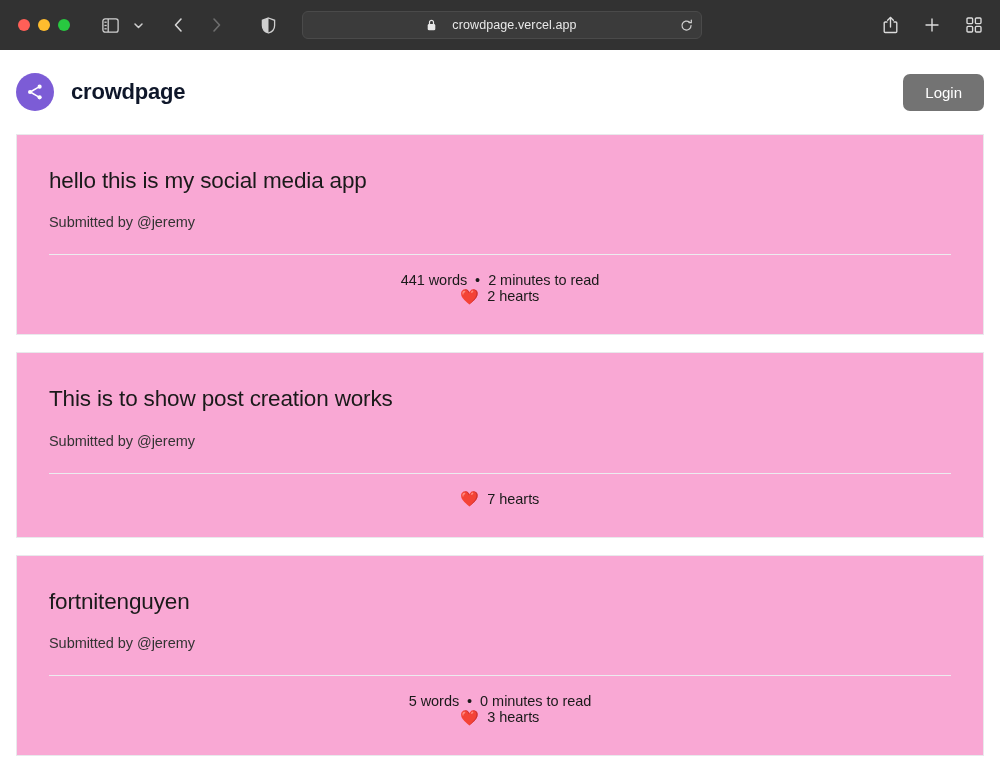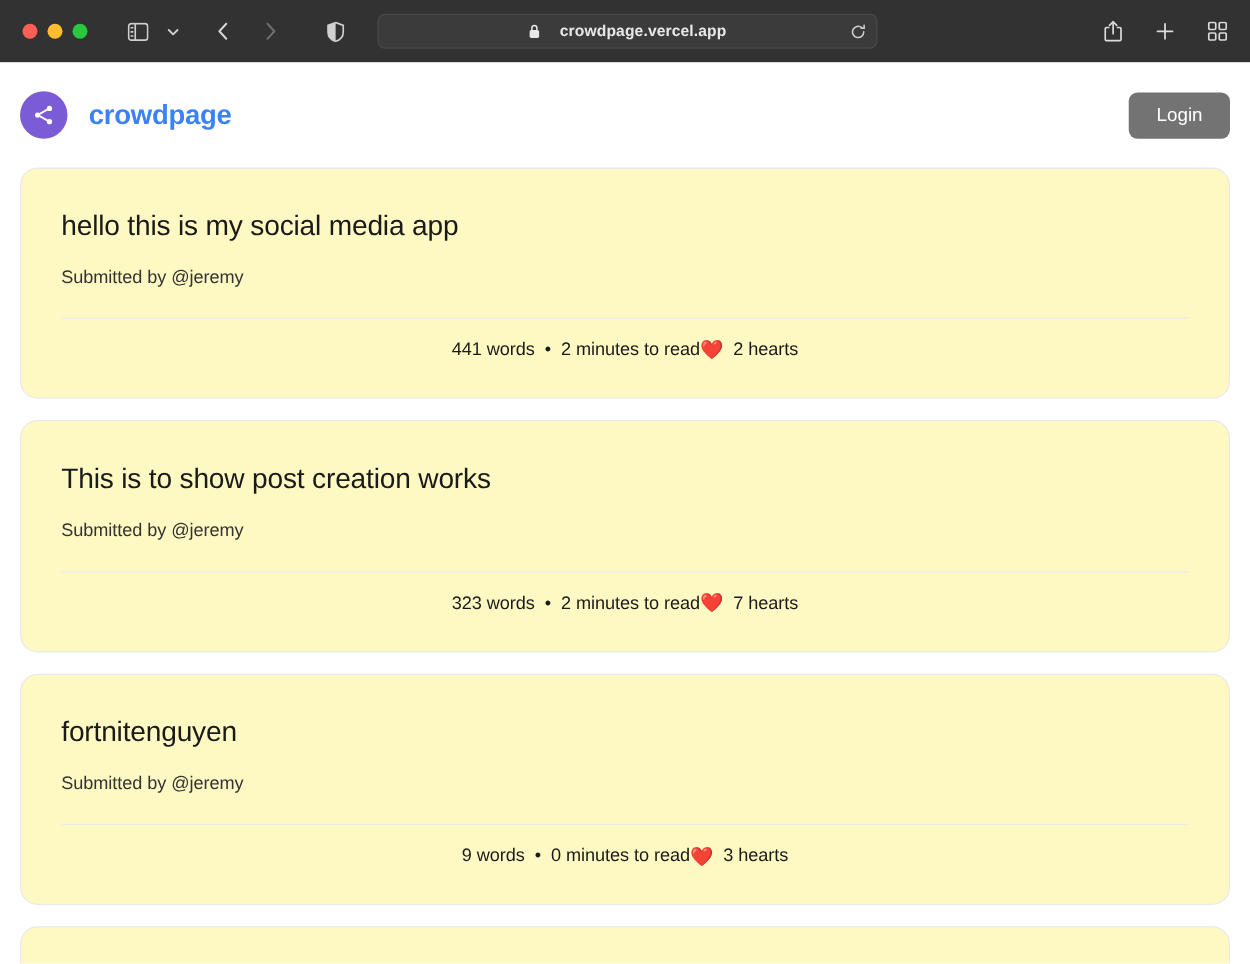--- a/index.html
+++ b/index.html
@@ -70,21 +70,20 @@
     border-radius: 6px;
     display: flex;
     align-items: center;
     justify-content: center;
     position: relative;
   }
   .url-inner {
     display: flex;
     align-items: center;
     gap: 16px;
-    font-weight: bold;
   }
   .url-text {
     color: #e8e8e8;
     font-size: 12.5px;
     letter-spacing: 0.1px;
   }
   .lock-icon { color: #e8e8e8; display:flex; }
   .reload-icon {
     position: absolute;
     right: 8px;
@@ -130,21 +129,21 @@
     background: #7c5cd6;
     display: flex;
     align-items: center;
     justify-content: center;
     flex: 0 0 auto;
   }
 
   .brand-name {
     font-size: 22px;
     font-weight: bold;
-    color: #3b82f6;
+    color: #0f172a;
     letter-spacing: -0.2px;
   }
 
   .login-btn {
     background: #737373;
     color: #ffffff;
     border: none;
     border-radius: 7px;
     font-size: 15px;
     font-family: "Liberation Sans", sans-serif;
@@ -156,23 +155,23 @@
 
   
   .feed {
     padding: 0 16px;
     display: flex;
     flex-direction: column;
     gap: 17px;
   }
 
   .post-card {
-    background: #fef9c3;
+    background: #f9a8d4;
     border: 1px solid #e9e9ec;
-    border-radius: 14px;
+    border-radius: 0;
     padding: 32px 32px 0 32px;
     flex: 0 0 auto;
   }
 
   .post-title {
     font-size: 22.5px;
     font-weight: normal;
     color: #1a1a1a;
     line-height: 1.22;
     letter-spacing: -0.15px;
@@ -187,22 +186,23 @@
 
   .post-divider {
     height: 1px;
     background: #ececef;
     margin-top: 24px;
   }
 
   .post-footer {
     display: flex;
     align-items: center;
-    justify-content: center;
+    justify-content: flex-end;
     padding: 17px 0 30px 0;
+    flex-direction: column;
   }
 
   .post-meta {
     font-size: 14.5px;
     color: #1a1a1a;
     letter-spacing: -0.05px;
   }
   .meta-dot { padding: 0 4px; }
 
   .hearts {
@@ -346,39 +346,34 @@
           <span>2 hearts</span>
         </div>
       </div>
     </div>
 
     <div class="post-card">
       <div class="post-title">This is to show post creation works</div>
       <div class="post-submitted">Submitted by @jeremy</div>
       <div class="post-divider"></div>
       <div class="post-footer">
-        <div class="post-meta">
-          <span>323 words</span>
-          <span class="meta-dot">•</span>
-          <span>2 minutes to read</span>
-        </div>
         <div class="hearts">
           <span class="heart-emoji">❤️</span>
           <span>7 hearts</span>
         </div>
       </div>
     </div>
 
     <div class="post-card">
       <div class="post-title">fortnitenguyen</div>
       <div class="post-submitted">Submitted by @jeremy</div>
       <div class="post-divider"></div>
       <div class="post-footer">
         <div class="post-meta">
-          <span>9 words</span>
+          <span>5 words</span>
           <span class="meta-dot">•</span>
           <span>0 minutes to read</span>
         </div>
         <div class="hearts">
           <span class="heart-emoji">❤️</span>
           <span>3 hearts</span>
         </div>
       </div>
     </div>
 

